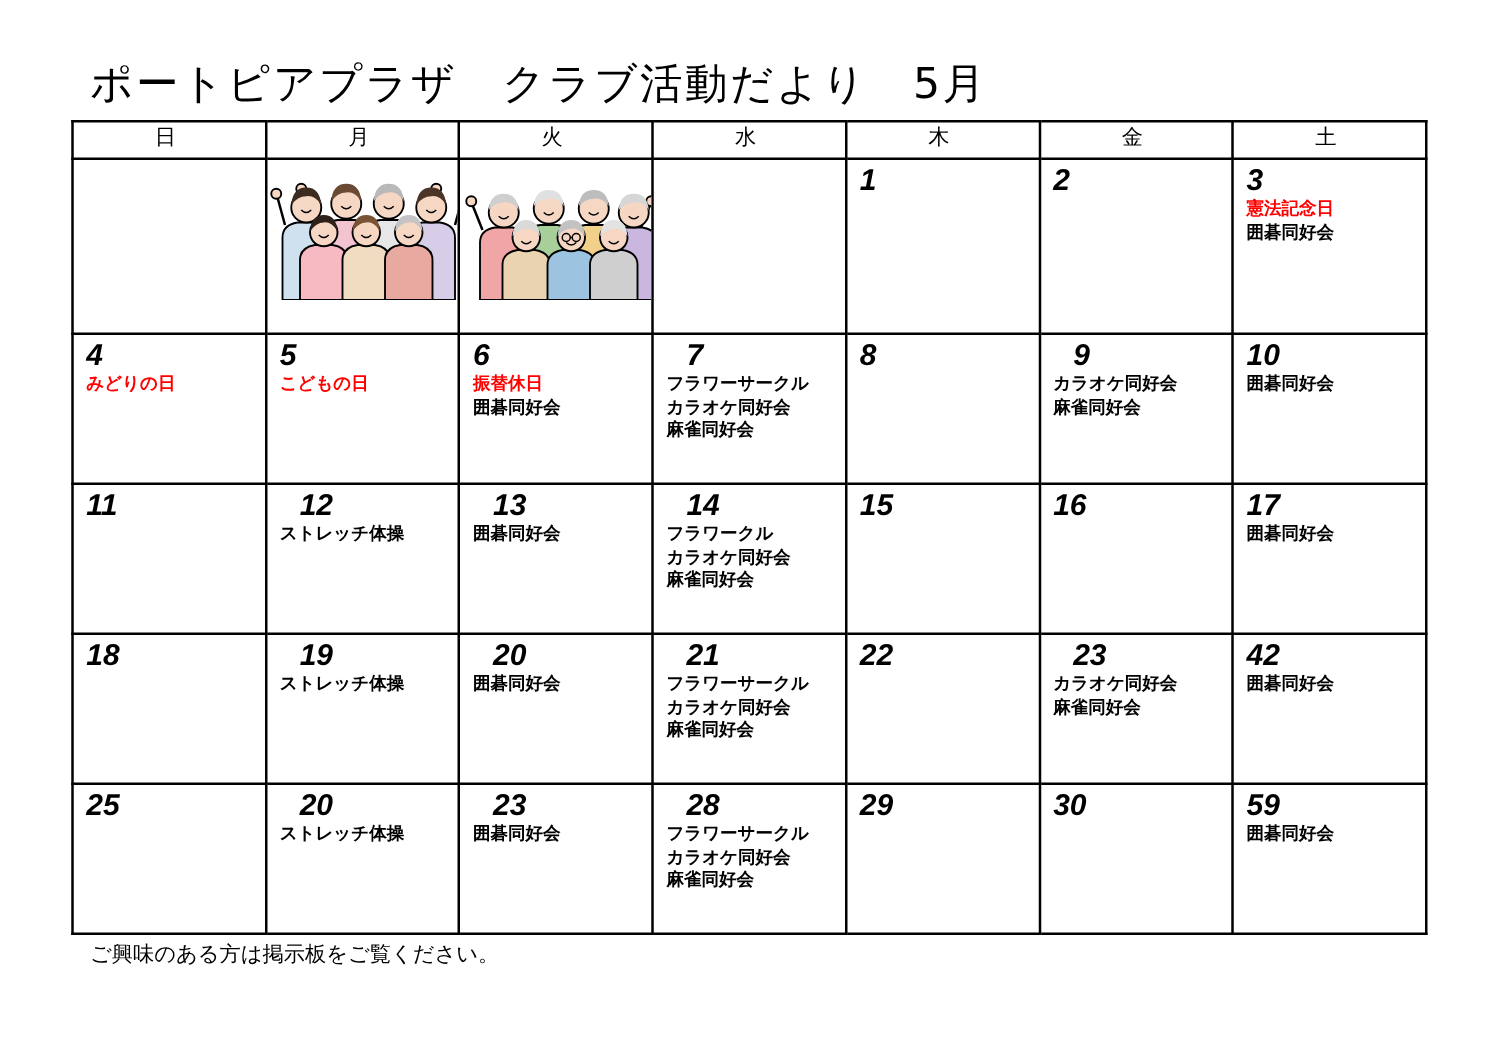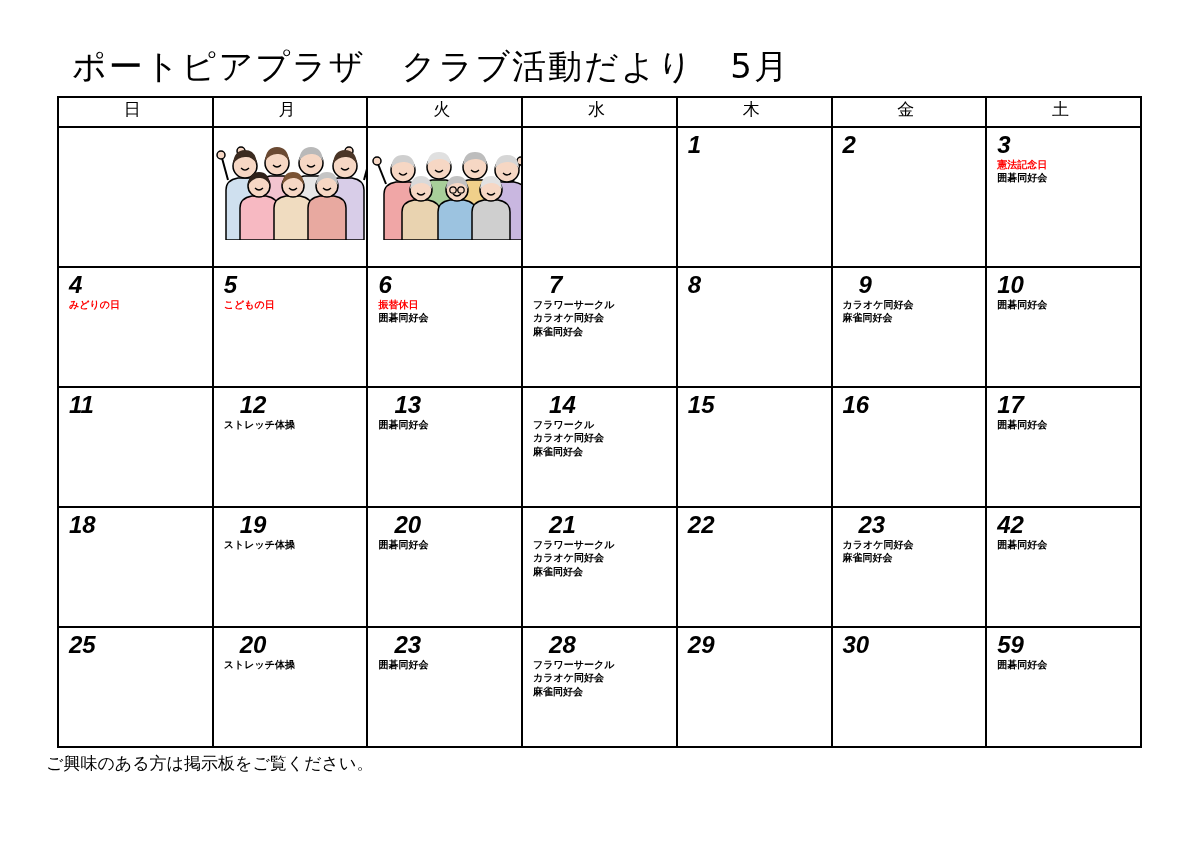--- a/index.html
+++ b/index.html
@@ -61,41 +61,41 @@
     font-size: 24px;
     font-style: italic;
     font-weight: bold;
     font-family: "Liberation Sans", sans-serif;
     line-height: 1.05;
     padding: 4px 0 0 0;
   }
   .daynum.indent-0 { padding-left: 10px; }
   .daynum.indent-1 { padding-left: 26px; }
   .events {
-    font-size: 10px;
+    font-size: 14px;
     line-height: 1.33;
     padding-left: 10px;
     padding-top: 1px;
     font-family: "DejaVu Sans", "Liberation Sans", sans-serif;
     font-weight: bold;
   }
   .events .ev { white-space: nowrap; }
   .holiday {
     color: #ff0000;
   }
   .cellpic {
     display: block;
     width: 100%;
     height: 112px;
     position: relative;
     overflow: hidden;
   }
   .footnote {
     position: absolute;
-    left: 46px;
+    left: 72px;
     top: 752px;
     font-size: 17px;
     font-family: "DejaVu Sans", "Liberation Sans", sans-serif;
   }
   
   .people {
     position: absolute;
     left: 0; top: 0; right: 0; bottom: 0;
   }
   .people svg { display: block; }

